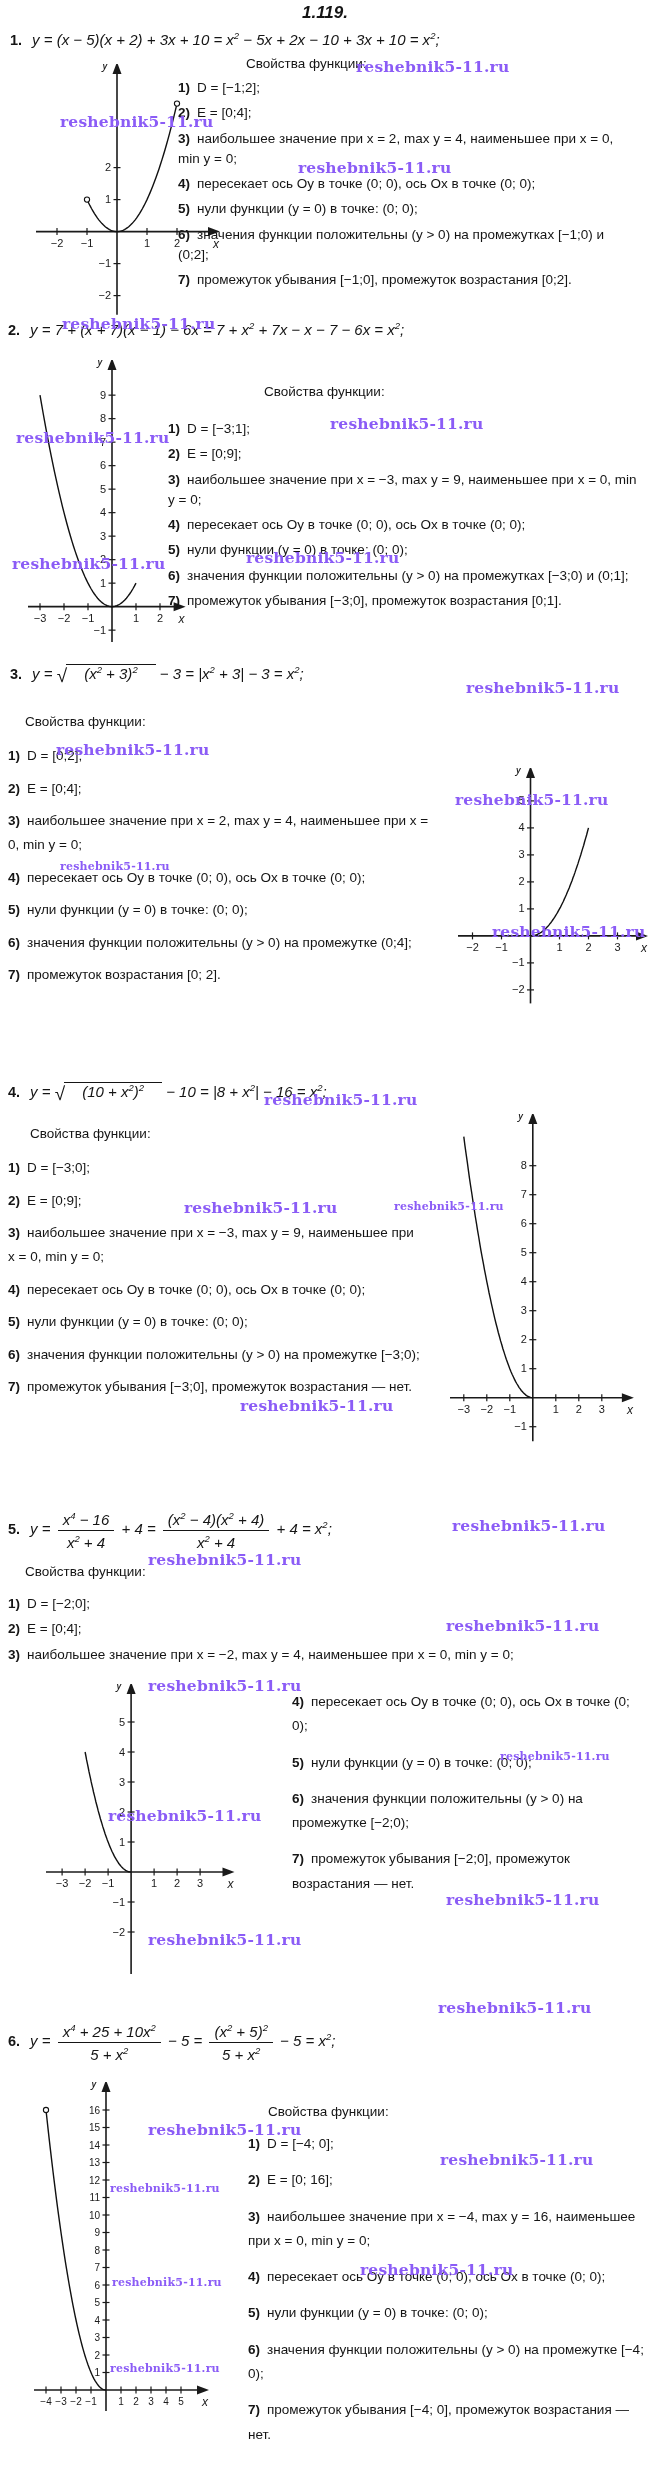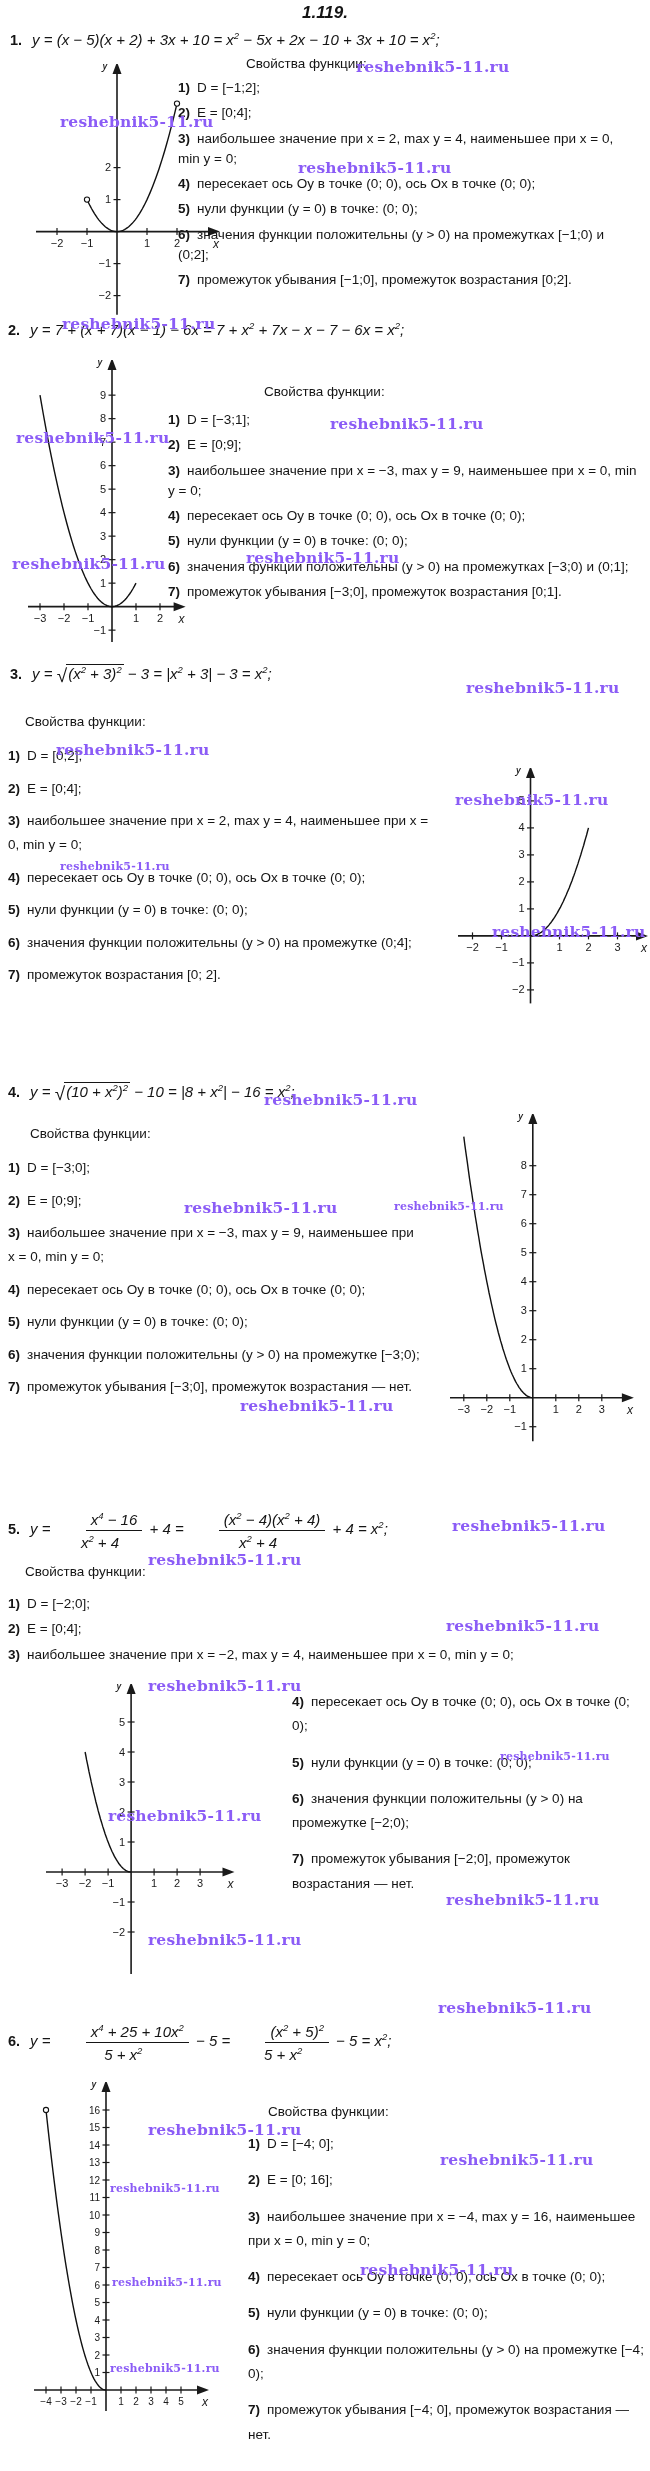--- a/index.html
+++ b/index.html
@@ -4,25 +4,25 @@
 <style>
   html,body{margin:0;padding:0;background:#fff;}
   .page{position:relative;width:650px;height:2471px;background:#fff;overflow:hidden;
         font-family:"Liberation Sans",sans-serif;color:#151515;}
   .doc-title{position:absolute;top:3px;left:0;width:100%;text-align:center;
              font-weight:bold;font-size:17px;font-style:italic;}
   .eqline{position:absolute;font-style:italic;font-size:15px;white-space:nowrap;}
   .eqline .pnum{font-style:normal;font-weight:bold;margin-right:10px;font-size:14.5px;}
   .eq sup{font-size:9.5px;}
   .frac{display:inline-block;text-align:center;vertical-align:middle;margin:0 3px;}
-  .frac .num{display:block;padding:0 5px 2px;border-bottom:1.3px solid #151515;margin-left:28px;}
+  .frac .num{display:block;padding:0 5px 2px;border-bottom:1.3px solid #151515;}
   .frac .den{display:block;padding:2px 5px 0;}
   .sqrt{display:inline-block;white-space:nowrap;}
   .rad{font-style:normal;font-size:19px;vertical-align:-3px;margin-right:-1px;}
-  .sqb{border-top:1.3px solid #151515;padding:0 2px;}
+  .sqb{border-top:1.3px solid #151515;padding:0 18px;}
   .props-title{position:absolute;font-size:13.5px;}
   .props{position:absolute;font-size:13.5px;line-height:1.5;}
   .prop{margin-bottom:5px;}
   .props.loose{line-height:1.75;}
   .props.loose .prop{margin-bottom:9px;}
   .props.xloose{line-height:1.8;}
   .props.xloose .prop{margin-bottom:12px;}
   .plabel{font-weight:bold;margin-right:7px;}
   .graph{position:absolute;}
   .wm{position:absolute;font-family:"DejaVu Serif",serif;font-weight:bold;color:#8b5cf6;
@@ -114,21 +114,21 @@
         <text x="102" y="85.65" font-size="11" text-anchor="end" fill="#1a1a1a">7</text>
         <line x1="104.5" y1="58.650000000000006" x2="111.5" y2="58.650000000000006" stroke="#1a1a1a" stroke-width="1.2"></line>
         <text x="102" y="62.150000000000006" font-size="11" text-anchor="end" fill="#1a1a1a">8</text>
         <line x1="104.5" y1="35.150000000000006" x2="111.5" y2="35.150000000000006" stroke="#1a1a1a" stroke-width="1.2"></line>
         <text x="102" y="38.650000000000006" font-size="11" text-anchor="end" fill="#1a1a1a">9</text>
         <line x1="104.5" y1="270.15000000000003" x2="111.5" y2="270.15000000000003" stroke="#1a1a1a" stroke-width="1.2"></line>
         <text x="102" y="273.65000000000003" font-size="11" text-anchor="end" fill="#1a1a1a">−1</text>
         <polyline points="36.0,35.2 37.6,44.4 39.2,53.5 40.8,62.4 42.4,71.1 44.0,79.5 45.6,87.8 47.2,95.8 48.8,103.7 50.4,111.3 52.0,118.7 53.6,125.9 55.2,132.9 56.8,139.7 58.4,146.3 60.0,152.7 61.6,158.8 63.2,164.8 64.8,170.5 66.4,176.0 68.0,181.4 69.6,186.5 71.2,191.4 72.8,196.1 74.4,200.6 76.0,204.9 77.6,208.9 79.2,212.8 80.8,216.5 82.4,219.9 84.0,223.2 85.6,226.2 87.2,229.0 88.8,231.6 90.4,234.0 92.0,236.2 93.6,238.2 95.2,240.0 96.8,241.5 98.4,242.9 100.0,244.0 101.6,245.0 103.2,245.7 104.8,246.2 106.4,246.5 108.0,246.7 109.6,246.5 111.2,246.2 112.8,245.7 114.4,245.0 116.0,244.0 117.6,242.9 119.2,241.5 120.8,240.0 122.4,238.2 124.0,236.2 125.6,234.0 127.2,231.6 128.8,229.0 130.4,226.2 132.0,223.2" fill="none" stroke="#111" stroke-width="1.4"></polyline>
       </svg></div>
   <div class="props-title" style="left:264px;top:384px">Свойства функции:</div>
-  <div class="props" style="left:168px;top:410px;width:476px">
+  <div class="props" style="left:168px;top:419px;width:476px">
       <div class="prop"><span class="plabel">1)</span><span class="ptext">D = [−3;1];</span></div>
       <div class="prop"><span class="plabel">2)</span><span class="ptext">E = [0;9];</span></div>
       <div class="prop"><span class="plabel">3)</span><span class="ptext">наибольшее значение при x = −3, max y = 9, наименьшее при x = 0, min y = 0;</span></div>
       <div class="prop"><span class="plabel">4)</span><span class="ptext">пересекает ось Oy в точке (0; 0), ось Ox в точке (0; 0);</span></div>
       <div class="prop"><span class="plabel">5)</span><span class="ptext">нули функции (y = 0) в точке: (0; 0);</span></div>
       <div class="prop"><span class="plabel">6)</span><span class="ptext">значения функции положительны (y &gt; 0) на промежутках [−3;0) и (0;1];</span></div>
       <div class="prop"><span class="plabel">7)</span><span class="ptext">промежуток убывания [−3;0], промежуток возрастания [0;1].</span></div>
     </div>
 
   <div class="eqline" style="left:10px;top:664px">

